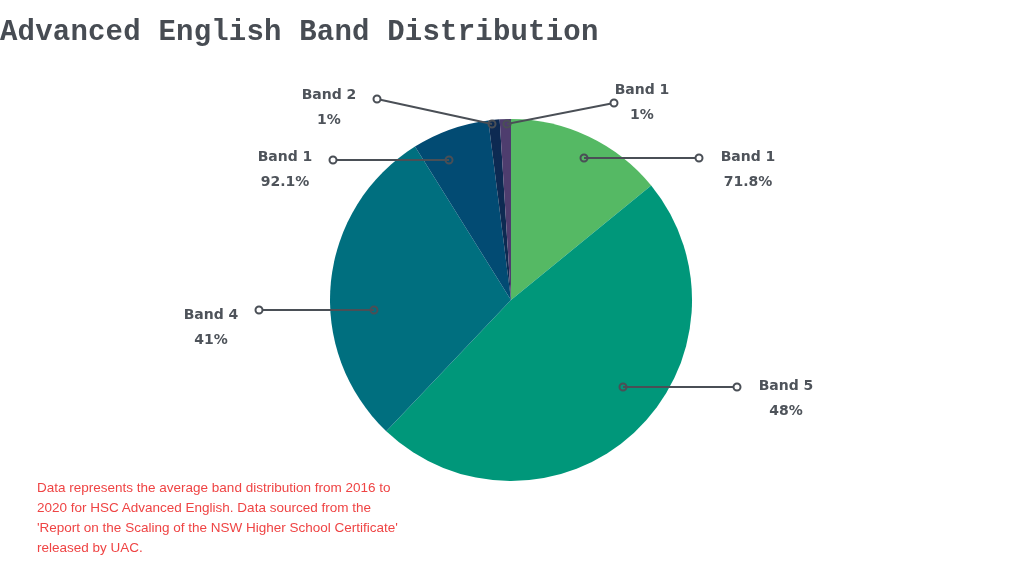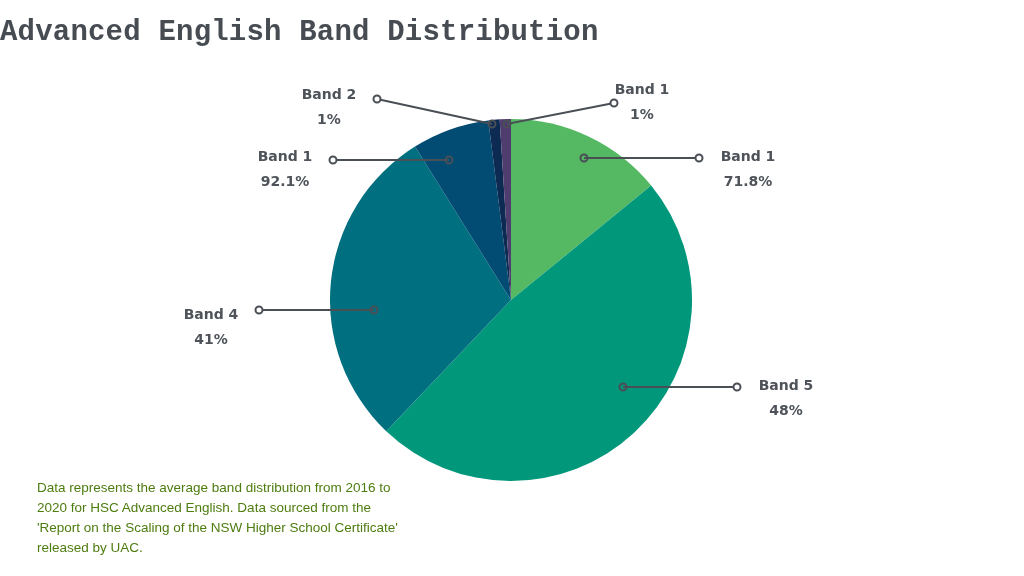--- a/index.html
+++ b/index.html
@@ -1,20 +1,20 @@
 <!DOCTYPE html>
 <html><head>
 <meta charset="utf-8">
 <style>
   html,body{margin:0;padding:0;background:#ffffff;}
   body{width:1024px;height:576px;position:relative;overflow:hidden;font-family:"DejaVu Sans","Liberation Sans",sans-serif;color:#4a4f56;}
   .title{position:absolute;left:0;top:16px;width:1024px;font-size:29px;font-weight:bold;color:#474c53;letter-spacing:0.2px;font-family:Liberation Mono, monospace;}
   svg.chart{position:absolute;left:0;top:0;}
   .lbl{position:absolute;text-align:center;font-weight:bold;font-size:14px;line-height:25px;color:#4e535a;}
-  .note{position:absolute;left:37px;top:478px;width:380px;font-family:"Liberation Sans",sans-serif;font-size:13.5px;line-height:20px;color:#4d7c0f;}
+  .note{position:absolute;left:37px;top:478px;width:380px;font-family:"Liberation Sans",sans-serif;font-size:13.5px;line-height:20px;color:#ef4444;}
 </style>
 </head>
 <body>
 
 <div class="title">Advanced English Band Distribution</div>
 
 <svg class="chart" width="1024" height="576">
   <g id="slices">
       <path d="M511,300 L511.00,119.00 A181,181 0 0 1 651.19,185.50 Z" fill="#55b964"></path>
       <path d="M511,300 L651.19,185.50 A181,181 0 0 1 386.27,431.16 Z" fill="#00977a"></path>

